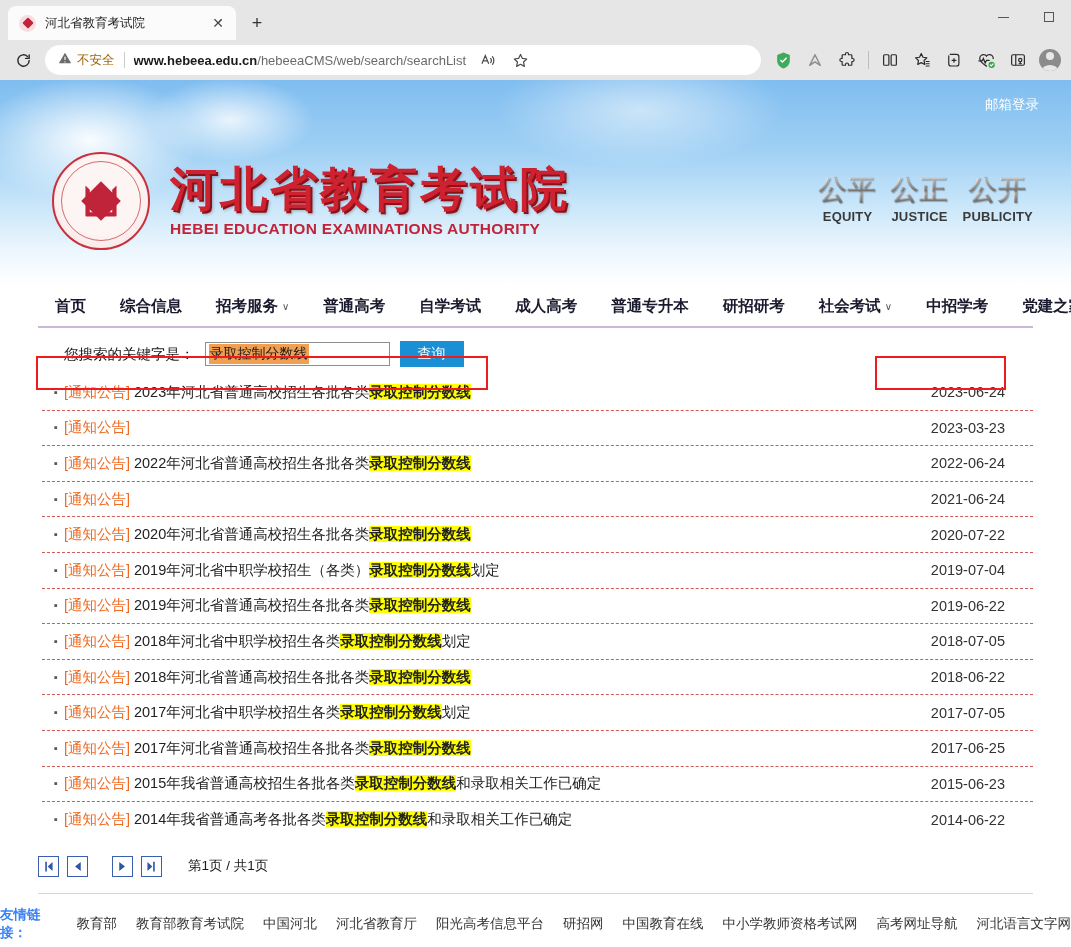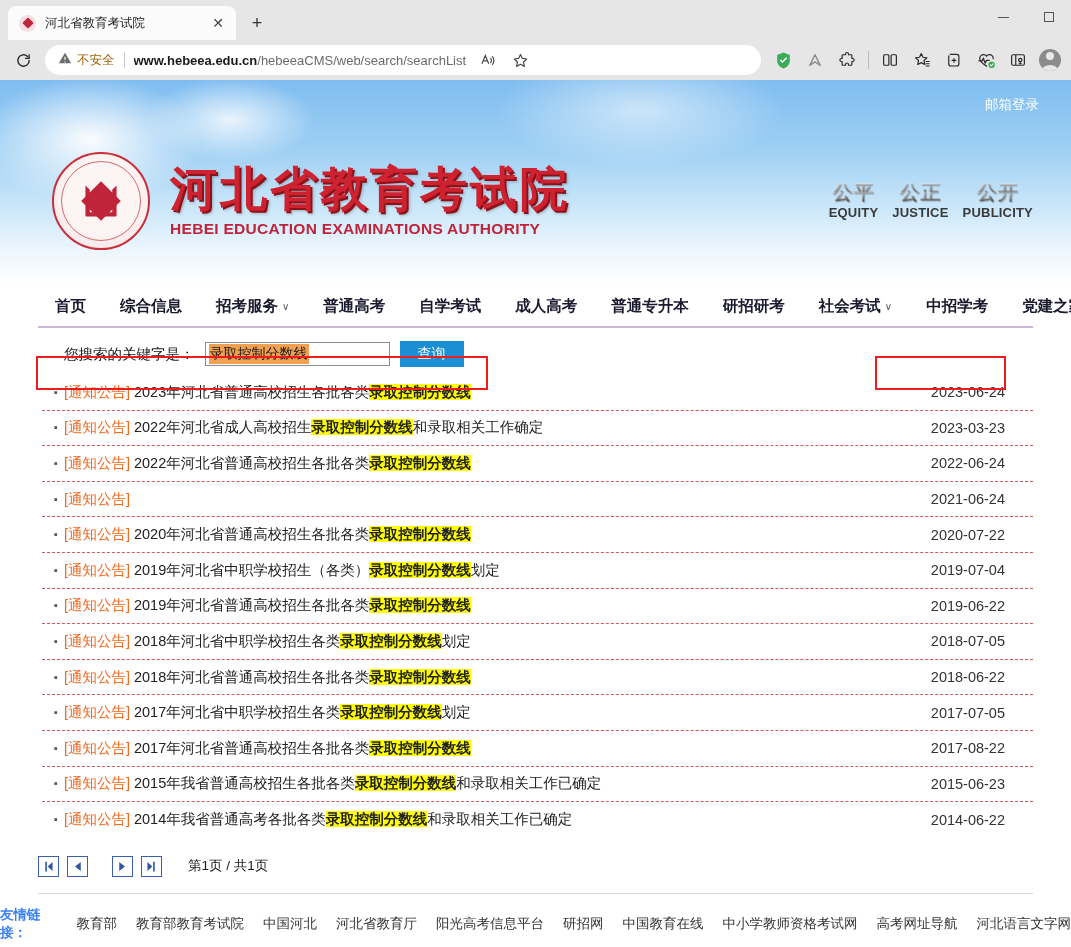--- a/index.html
+++ b/index.html
@@ -145,27 +145,27 @@
     text-shadow: 2px 2px 0 #8d1119, 3px 3px 3px rgba(0,0,0,.25);
     font-family: "DejaVu Sans", "Liberation Sans", sans-serif;
   }
   .banner-en {
     font-size: 15.5px; font-weight: 700; letter-spacing: .3px;
     color: #c0243a; margin-top: 5px;
   }
   .emblems { margin-left: auto; display: flex; gap: 14px; align-items: flex-end; }
   .emblem { text-align: center; }
   .emblem-cn {
-    font-size: 20px; font-weight: 700; letter-spacing: 1px;
+    font-size: 28px; font-weight: 700; letter-spacing: 1px;
     line-height: 1;
     background: linear-gradient(to bottom, #f4f4f4 0%, #9a9a9a 45%, #d9d9d9 55%, #6d6d6d 100%);
     -webkit-background-clip: text; background-clip: text;
     color: transparent;
     text-shadow: 1px 1px 1px rgba(0,0,0,.25);
-    font-family: Liberation Sans, sans-serif;
+    font-family: Liberation Mono, monospace;
   }
   .emblem-en {
     font-size: 13px; font-weight: 700; color: #3a3a3a;
     margin-top: 3px; letter-spacing: .2px;
   }
 
   .navbar {
     height: 42px; margin: 0 38px; border-bottom: 2px solid #c9b8d8;
     display: flex; align-items: center; gap: 0;
   }
@@ -435,21 +435,20 @@
     <div class="results" id="results">
         <div class="result-row">
           <span class="bullet">▪</span>
           <span class="r-tag">[通知公告]</span>
           <a class="r-title"><span>2023年河北省普通高校招生各批各类</span><span class="hl">录取控制分数线</span><span></span></a>
           <span class="r-date">2023-06-24</span>
         </div>
         <div class="result-row">
           <span class="bullet">▪</span>
           <span class="r-tag">[通知公告]</span>
-          <a class="r-title"><span>2022年河北省成人高校招生</span><span class="hl">录取控制分数线</span><span>和录取相关工作确定</span></a>
           <span class="r-date">2023-03-23</span>
         </div>
         <div class="result-row">
           <span class="bullet">▪</span>
           <span class="r-tag">[通知公告]</span>
           <a class="r-title"><span>2022年河北省普通高校招生各批各类</span><span class="hl">录取控制分数线</span><span></span></a>
           <span class="r-date">2022-06-24</span>
         </div>
         <div class="result-row">
           <span class="bullet">▪</span>
@@ -489,21 +488,21 @@
         <div class="result-row">
           <span class="bullet">▪</span>
           <span class="r-tag">[通知公告]</span>
           <a class="r-title"><span>2017年河北省中职学校招生各类</span><span class="hl">录取控制分数线</span><span>划定</span></a>
           <span class="r-date">2017-07-05</span>
         </div>
         <div class="result-row">
           <span class="bullet">▪</span>
           <span class="r-tag">[通知公告]</span>
           <a class="r-title"><span>2017年河北省普通高校招生各批各类</span><span class="hl">录取控制分数线</span><span></span></a>
-          <span class="r-date">2017-08-22</span>
+          <span class="r-date">2017-06-25</span>
         </div>
         <div class="result-row">
           <span class="bullet">▪</span>
           <span class="r-tag">[通知公告]</span>
           <a class="r-title"><span>2015年我省普通高校招生各批各类</span><span class="hl">录取控制分数线</span><span>和录取相关工作已确定</span></a>
           <span class="r-date">2015-06-23</span>
         </div>
         <div class="result-row">
           <span class="bullet">▪</span>
           <span class="r-tag">[通知公告]</span>

